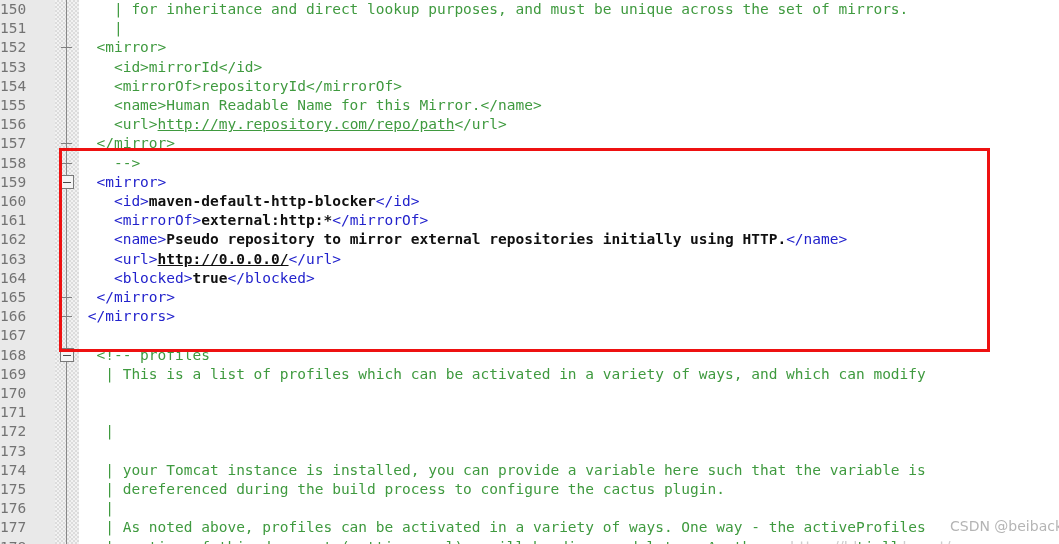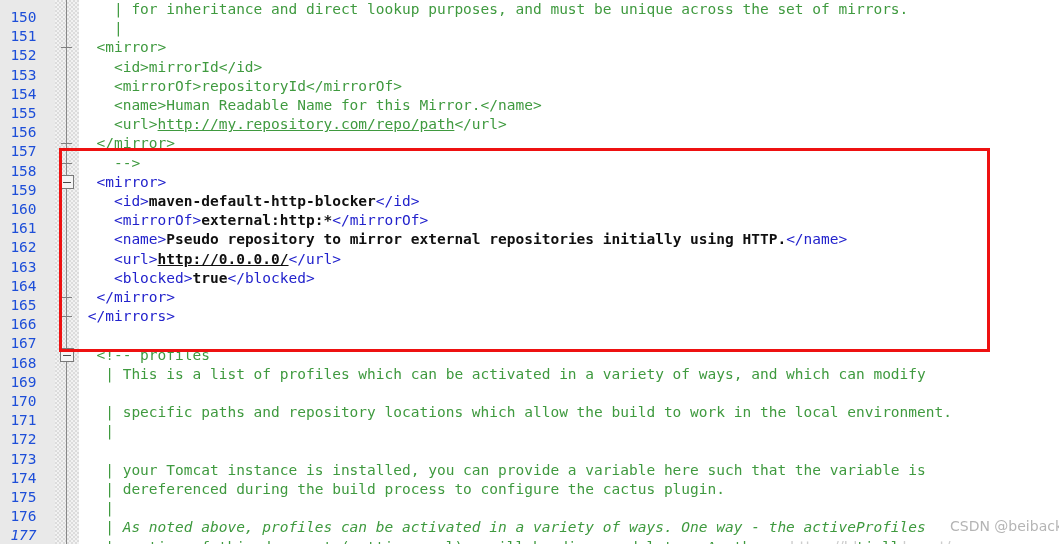--- a/index.html
+++ b/index.html
@@ -56,24 +56,24 @@
   
   .rows { position: absolute; left: 0; top: 0; width: 1059px; }
   .row {
     position: relative;
     height: 19.2px;
     line-height: 19.2px;
     white-space: pre;
     font-size: 14.5px;
   }
   .lineno {
-    position: absolute; left: 0; top: 8px;
+    position: absolute; left: 0; top: 0;
     width: 47px; height: 19.2px;
-    text-align: center;
-    color: #1d4ed8;
+    text-align: left;
+    color: #737373;
     font-size: 14.5px;
     line-height: 19.2px;
     z-index: 4;
     font-family: "DejaVu Sans Mono", "Liberation Mono", monospace;
   }
   .codetext {
     position: absolute; left: 79px; top: 0;
     height: 19.2px; line-height: 19.2px;
     white-space: pre;
     z-index: 1;
@@ -173,27 +173,27 @@
       <div class="row" style="top: 211.2px; position: absolute; left: 0px; width: 1059px;"><div class="iguide" style="left: 97.4px;"></div><div class="lineno">161</div><div class="codetext"><span class="tag">    &lt;mirrorOf&gt;</span><span class="val">external:http:*</span><span class="tag">&lt;/mirrorOf&gt;</span></div></div>
       <div class="row" style="top: 230.4px; position: absolute; left: 0px; width: 1059px;"><div class="iguide" style="left: 97.4px;"></div><div class="lineno">162</div><div class="codetext"><span class="tag">    &lt;name&gt;</span><span class="val">Pseudo repository to mirror external repositories initially using HTTP.</span><span class="tag">&lt;/name&gt;</span></div></div>
       <div class="row" style="top: 249.6px; position: absolute; left: 0px; width: 1059px;"><div class="iguide" style="left: 97.4px;"></div><div class="lineno">163</div><div class="codetext"><span class="tag">    &lt;url&gt;</span><span class="lnk">http://0.0.0.0/</span><span class="tag">&lt;/url&gt;</span></div></div>
       <div class="row" style="top: 268.8px; position: absolute; left: 0px; width: 1059px;"><div class="iguide" style="left: 97.4px;"></div><div class="lineno">164</div><div class="codetext"><span class="tag">    &lt;blocked&gt;</span><span class="val">true</span><span class="tag">&lt;/blocked&gt;</span></div></div>
       <div class="row" style="top: 288px; position: absolute; left: 0px; width: 1059px;"><div class="lineno">165</div><div class="codetext"><span class="tag">  &lt;/mirror&gt;</span></div></div>
       <div class="row" style="top: 307.2px; position: absolute; left: 0px; width: 1059px;"><div class="lineno">166</div><div class="codetext"><span class="tag"> &lt;/mirrors&gt;</span></div></div>
       <div class="row" style="top: 326.4px; position: absolute; left: 0px; width: 1059px;"><div class="lineno">167</div><div class="codetext"><span class="val"></span></div></div>
       <div class="row" style="top: 345.6px; position: absolute; left: 0px; width: 1059px;"><div class="lineno">168</div><div class="codetext"><span class="cmt">  &lt;!-- profiles</span></div></div>
       <div class="row" style="top: 364.8px; position: absolute; left: 0px; width: 1059px;"><div class="iguide" style="left: 97.4px;"></div><div class="lineno">169</div><div class="codetext"><span class="cmt">   | This is a list of profiles which can be activated in a variety of ways, and which can modify</span></div></div>
       <div class="row" style="top: 384px; position: absolute; left: 0px; width: 899px;"><div class="iguide" style="left: 97.4px;"></div><div class="lineno">170</div></div>
-      <div class="row" style="top: 403.2px; position: absolute; left: 0px; width: 1059px;"><div class="iguide" style="left: 97.4px;"></div><div class="lineno">171</div><div class="codetext"><span class="cmt">   | specific paths and repository locations which allow the build to work in the local environment.</span></div></div>
+      <div class="row" style="top: 403.2px; position: absolute; left: 0px; width: 1059px;"><div class="iguide" style="left: 97.4px;"></div><div class="lineno">171</div></div>
       <div class="row" style="top: 422.4px; position: absolute; left: 0px; width: 1059px;"><div class="iguide" style="left: 97.4px;"></div><div class="lineno">172</div><div class="codetext"><span class="cmt">   |</span></div></div>
       <div class="row" style="top: 441.6px; position: absolute; left: 0px; width: 887px;"><div class="iguide" style="left: 97.4px;"></div><div class="lineno">173</div></div>
       <div class="row" style="top: 460.8px; position: absolute; left: 0px; width: 1059px;"><div class="iguide" style="left: 97.4px;"></div><div class="lineno">174</div><div class="codetext"><span class="cmt">   | your Tomcat instance is installed, you can provide a variable here such that the variable is</span></div></div>
       <div class="row" style="top: 480px; position: absolute; left: 0px; width: 1059px;"><div class="iguide" style="left: 97.4px;"></div><div class="lineno">175</div><div class="codetext"><span class="cmt">   | dereferenced during the build process to configure the cactus plugin.</span></div></div>
       <div class="row" style="top: 499.2px; position: absolute; left: 0px; width: 1059px;"><div class="iguide" style="left: 97.4px;"></div><div class="lineno">176</div><div class="codetext"><span class="cmt">   |</span></div></div>
-      <div class="row" style="top: 518.4px; position: absolute; left: 0px; width: 889px; font-style: italic;"><div class="iguide" style="left: 97.4px;"></div><div class="lineno">177</div><div class="codetext"><span class="cmt">   | As noted above, profiles can be activated in a variety of ways. One way - the activeProfiles</span></div></div>
+      <div class="row" style="top: 518.4px; position: absolute; left: 0px; width: 889px;"><div class="iguide" style="left: 97.4px;"></div><div class="lineno">177</div><div class="codetext"><span class="cmt">   | As noted above, profiles can be activated in a variety of ways. One way - the activeProfiles</span></div></div>
       <div class="row" style="top: 537.6px; position: absolute; left: 0px; width: 1059px;"><div class="iguide" style="left: 97.4px;"></div><div class="lineno">178</div><div class="codetext"><span class="cmt">   | section of this document (settings.xml) - will be discussed later. Another way essentially</span></div></div>
     </div>
 
   <div id="foldmarks">
       <div class="fold-dash" style="top: 47.4px; position: absolute;"></div>
       <div class="fold-dash" style="top: 143.4px; position: absolute;"></div>
       <div class="fold-dash" style="top: 162.6px; position: absolute;"></div>
       <div class="fold-box" style="top: 175.3px; position: absolute;"></div>
       <div class="fold-dash" style="top: 297px; position: absolute;"></div>
       <div class="fold-dash" style="top: 316.2px; position: absolute;"></div>

